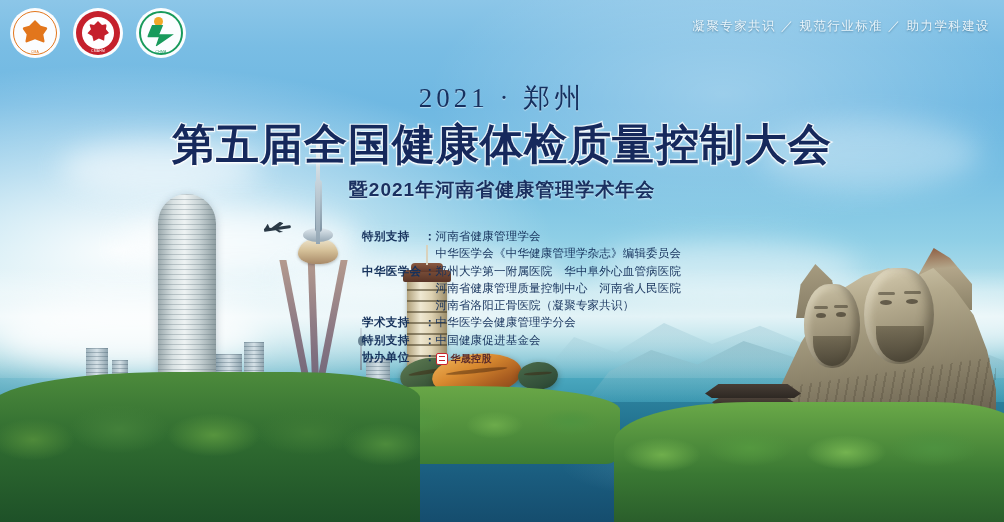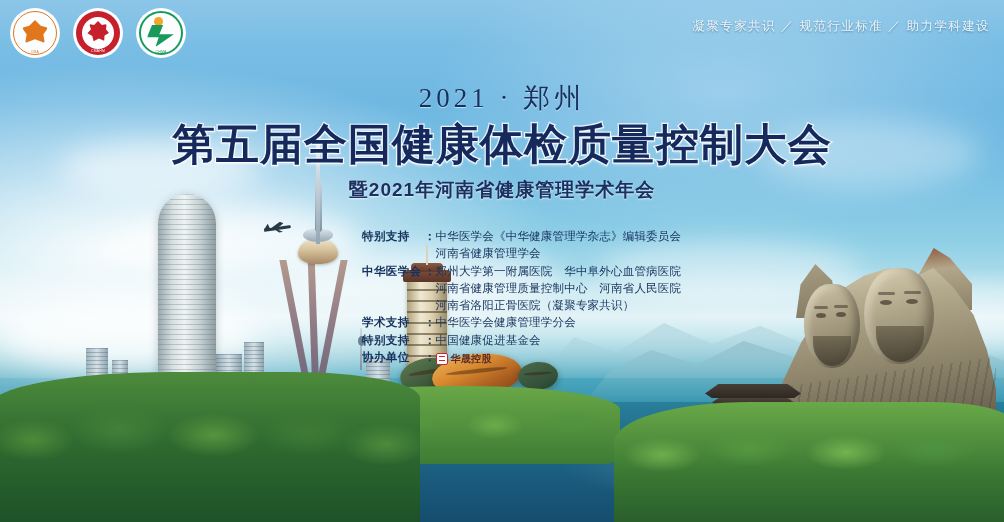--- a/index.html
+++ b/index.html
@@ -294,22 +294,22 @@
     <div id="main-title">第五届全国健康体检质量控制大会</div>
     <div id="sub-title">暨2021年河南省健康管理学术年会</div>
   </div>
 
   <div id="credits">
 
     <div class="cred-row">
       <span class="cred-label">特别支持</span>
       <span class="cred-colon">：</span>
       <span class="cred-vals">
+        <span class="cred-line">河南省健康管理学会</span>
         <span class="cred-line">中华医学会《中华健康管理学杂志》编辑委员会</span>
-        <span class="cred-line">河南省健康管理学会</span>
       </span>
     </div>
 
     <div class="cred-row">
       <span class="cred-label">中华医学会</span>
       <span class="cred-colon">：</span>
       <span class="cred-vals">
         <span class="cred-line">郑州大学第一附属医院　华中阜外心血管病医院</span>
         <span class="cred-line">河南省健康管理质量控制中心　河南省人民医院</span>
         <span class="cred-line">河南省洛阳正骨医院（凝聚专家共识）</span>

